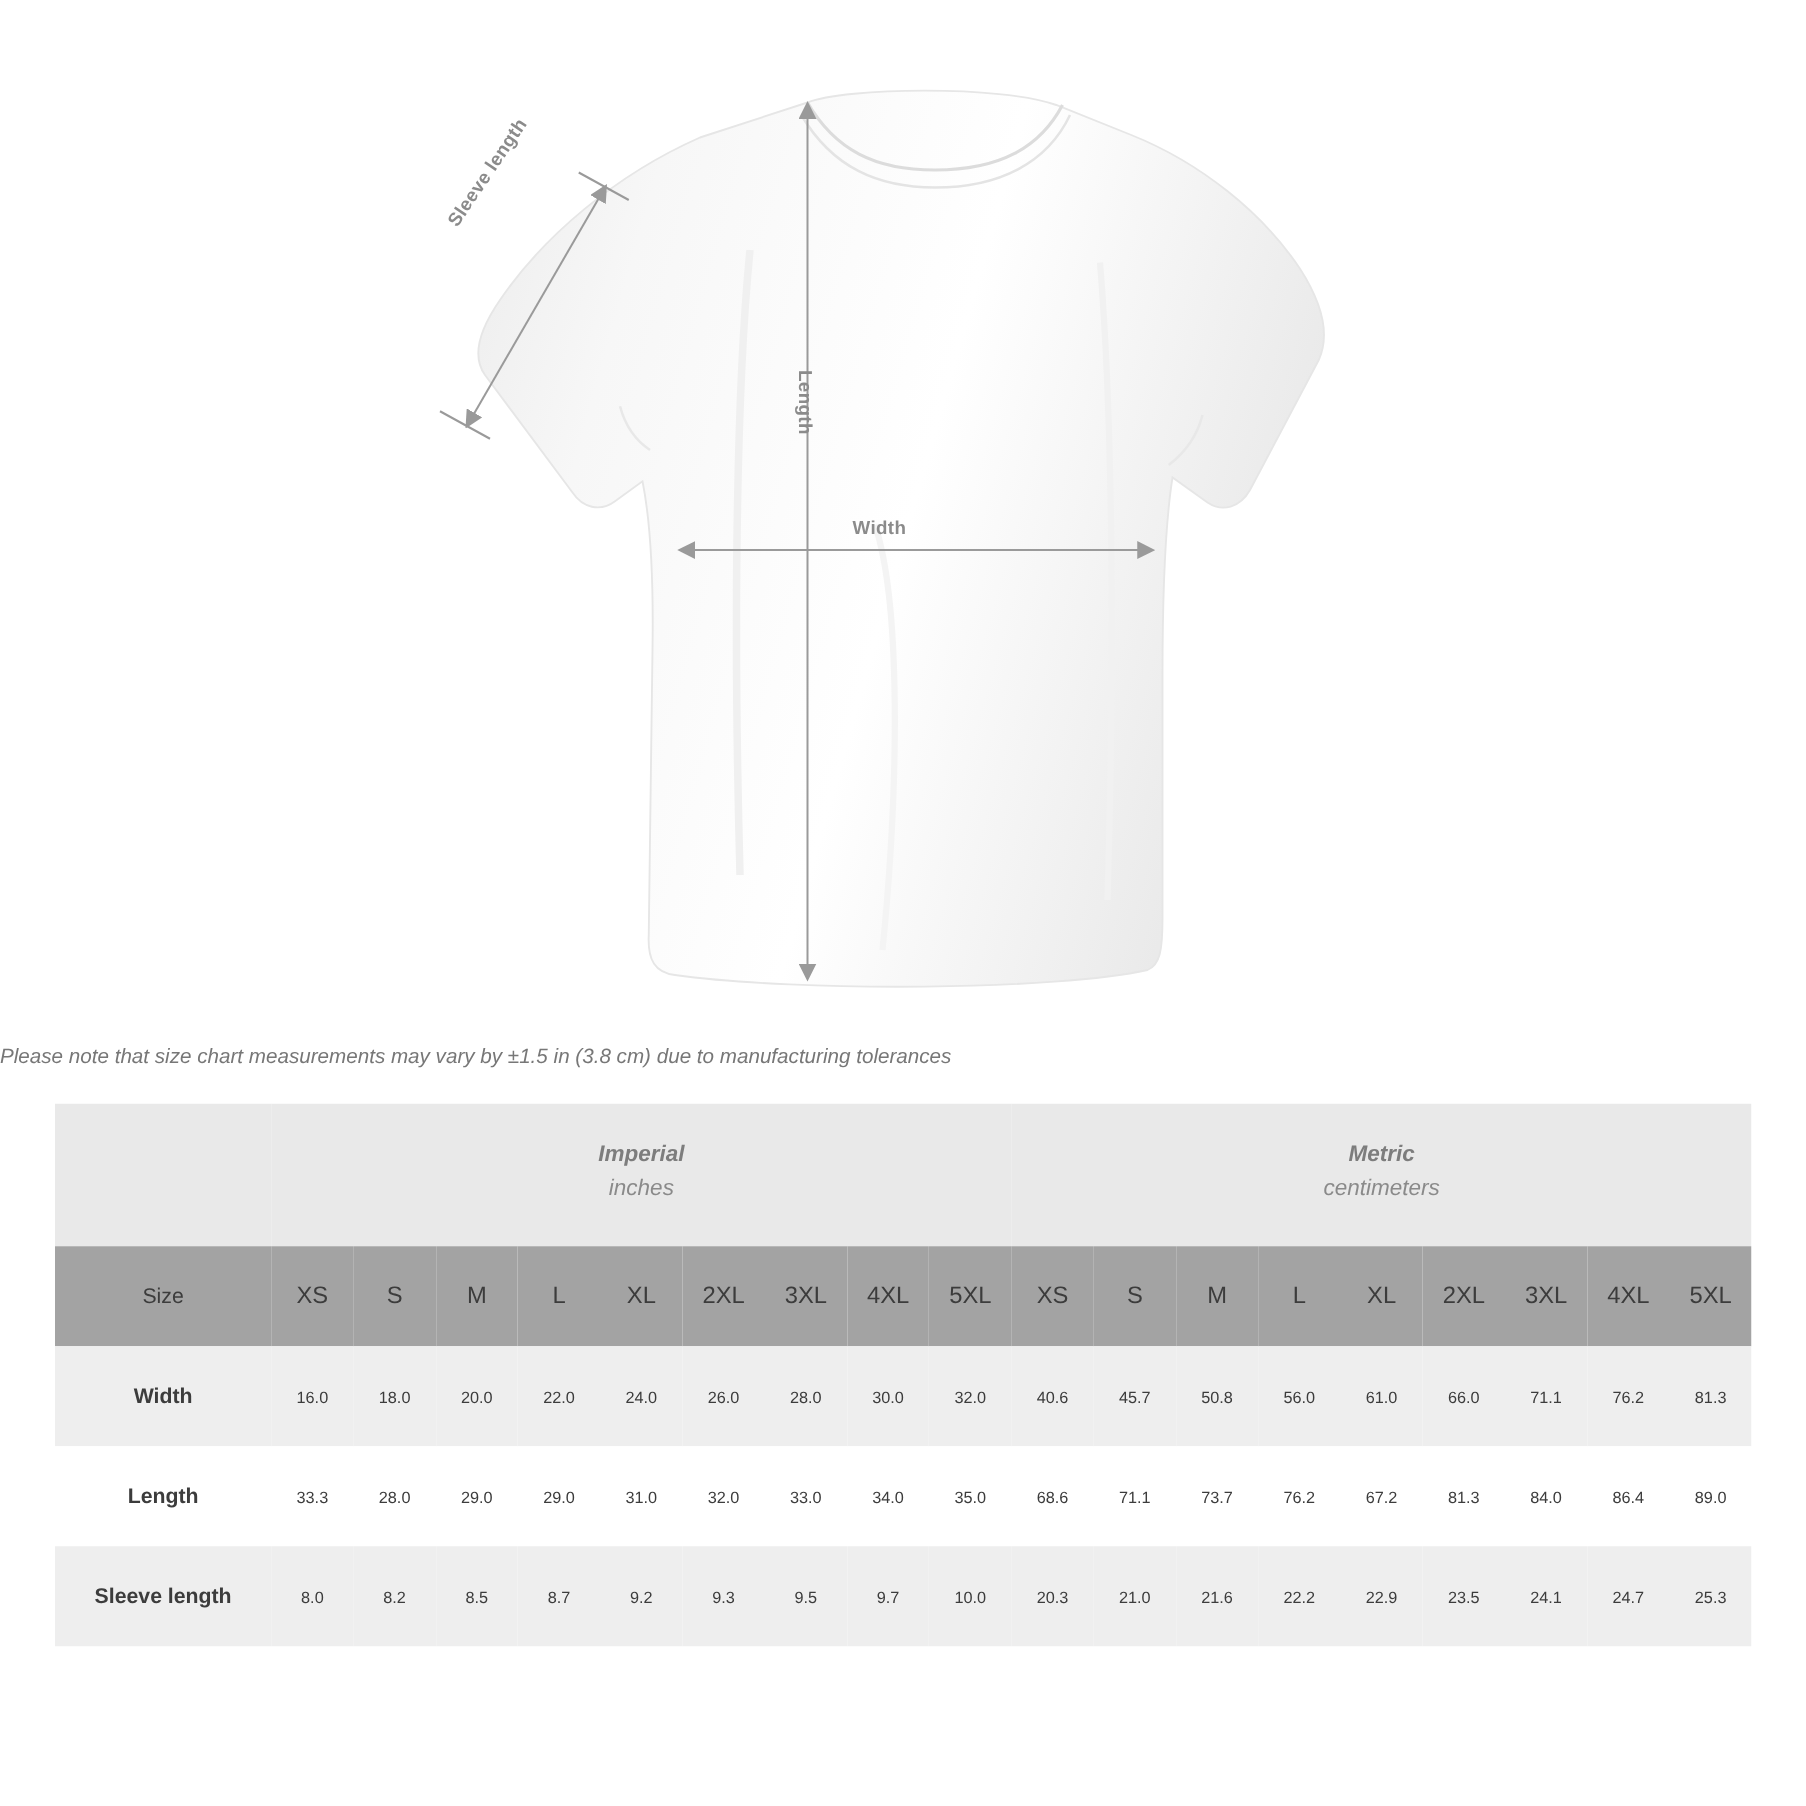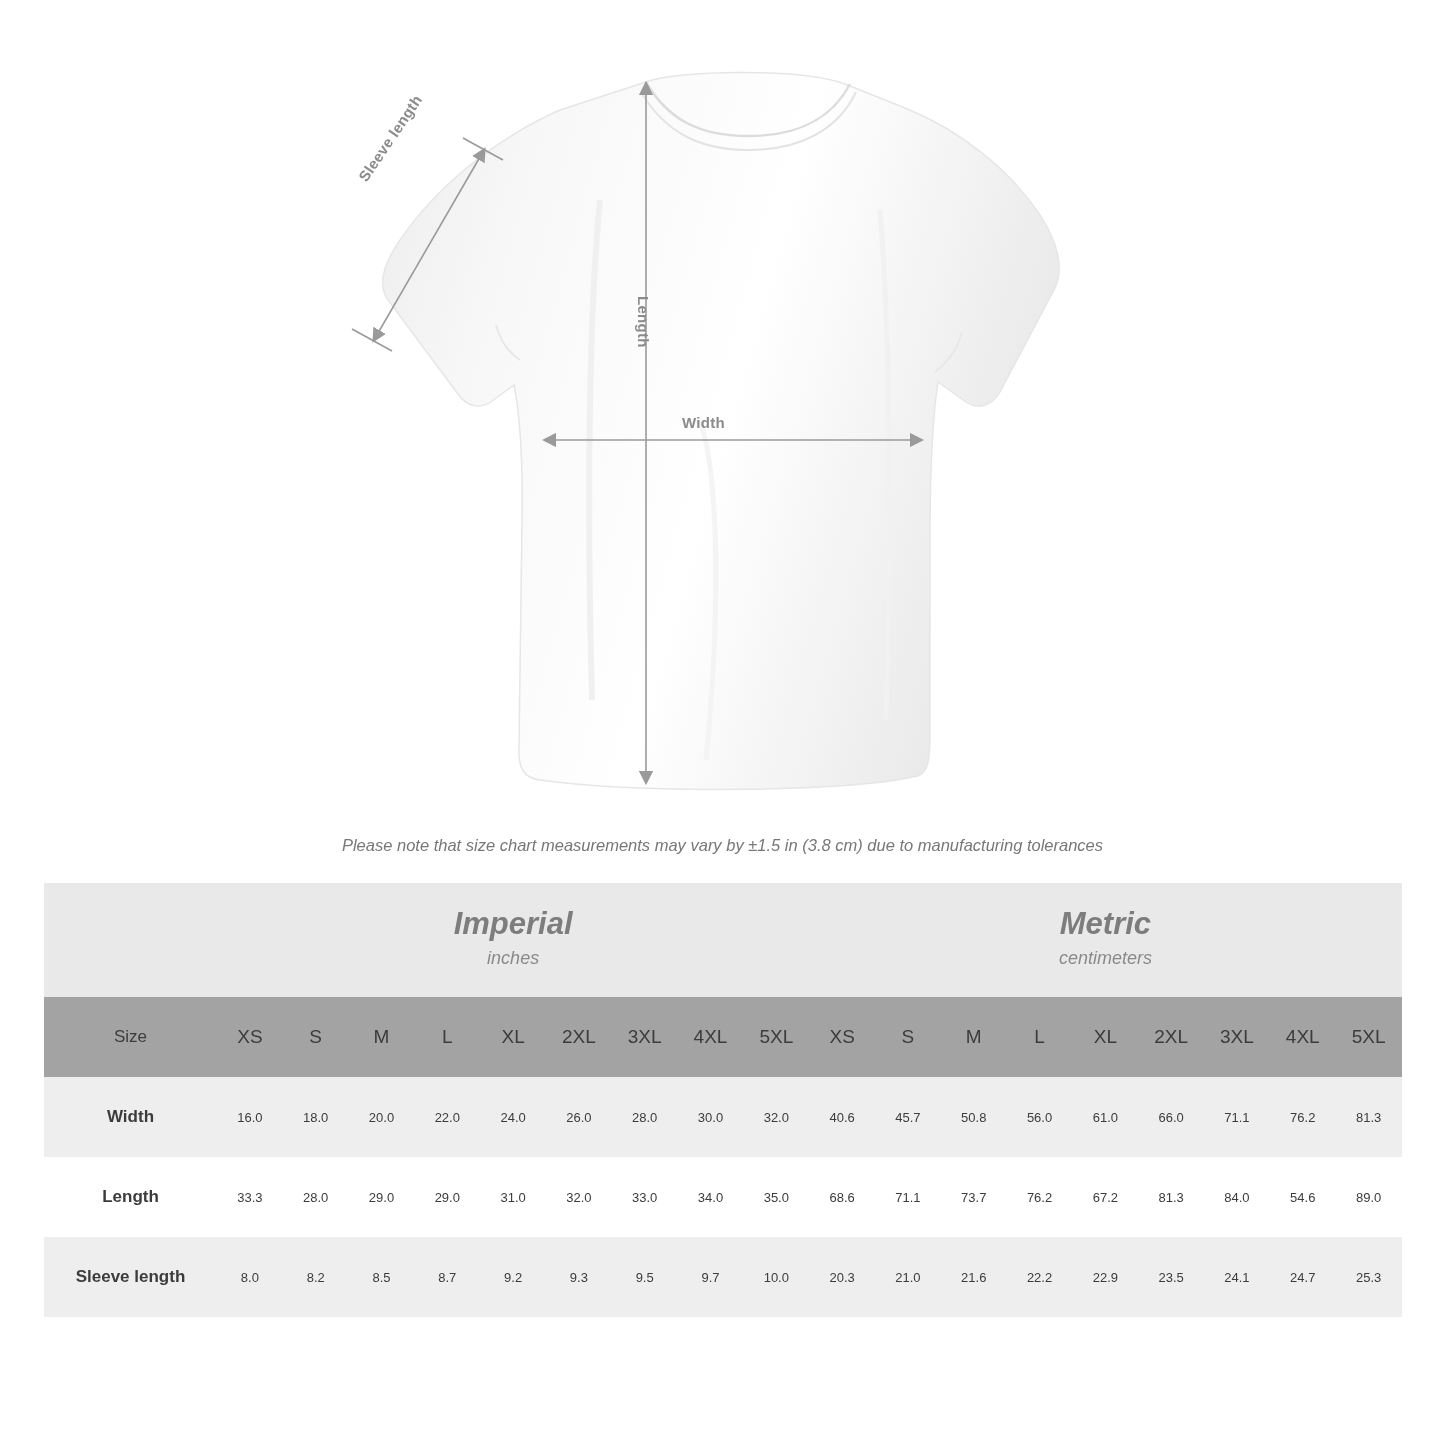--- a/index.html
+++ b/index.html
@@ -61,21 +61,20 @@
 
   
   .title {
     text-align: center;
     font-size: 28px;
     font-weight: bold;
     color: #2f2f2f;
     margin: 22px 0 0 0;
   }
   .subtitle {
-    text-align: center;
     font-size: 16.5px;
     font-style: italic;
     color: #777777;
     margin: 16px 0 0 0;
   }
 
   
   .table-wrap {
     margin: 28px 44px 0 44px;
   }
@@ -88,21 +87,21 @@
   table.size-chart th {
     text-align: center;
     vertical-align: middle;
     font-weight: normal;
   }
   .unit-row td {
     height: 112px;
     background: #e9e9e9;
   }
   .unit-name {
-    font-size: 31px;
+    font-size: 18px;
     font-style: italic;
     font-weight: bold;
     color: #7d7d7d;
     line-height: 1.15;
   }
   .unit-sub {
     font-size: 18px;
     font-style: italic;
     color: #8a8a8a;
     line-height: 1.8;
@@ -303,21 +302,21 @@
           <td>33.0</td>
           <td>34.0</td>
           <td>35.0</td>
           <td>68.6</td>
           <td>71.1</td>
           <td>73.7</td>
           <td>76.2</td>
           <td>67.2</td>
           <td>81.3</td>
           <td>84.0</td>
-          <td>54.6</td>
+          <td>86.4</td>
           <td>89.0</td>
         </tr>
 
         <tr class="data-row row-shaded">
           <td class="rowlabel">Sleeve length</td>
           <td>8.0</td>
           <td>8.2</td>
           <td>8.5</td>
           <td>8.7</td>
           <td>9.2</td>

